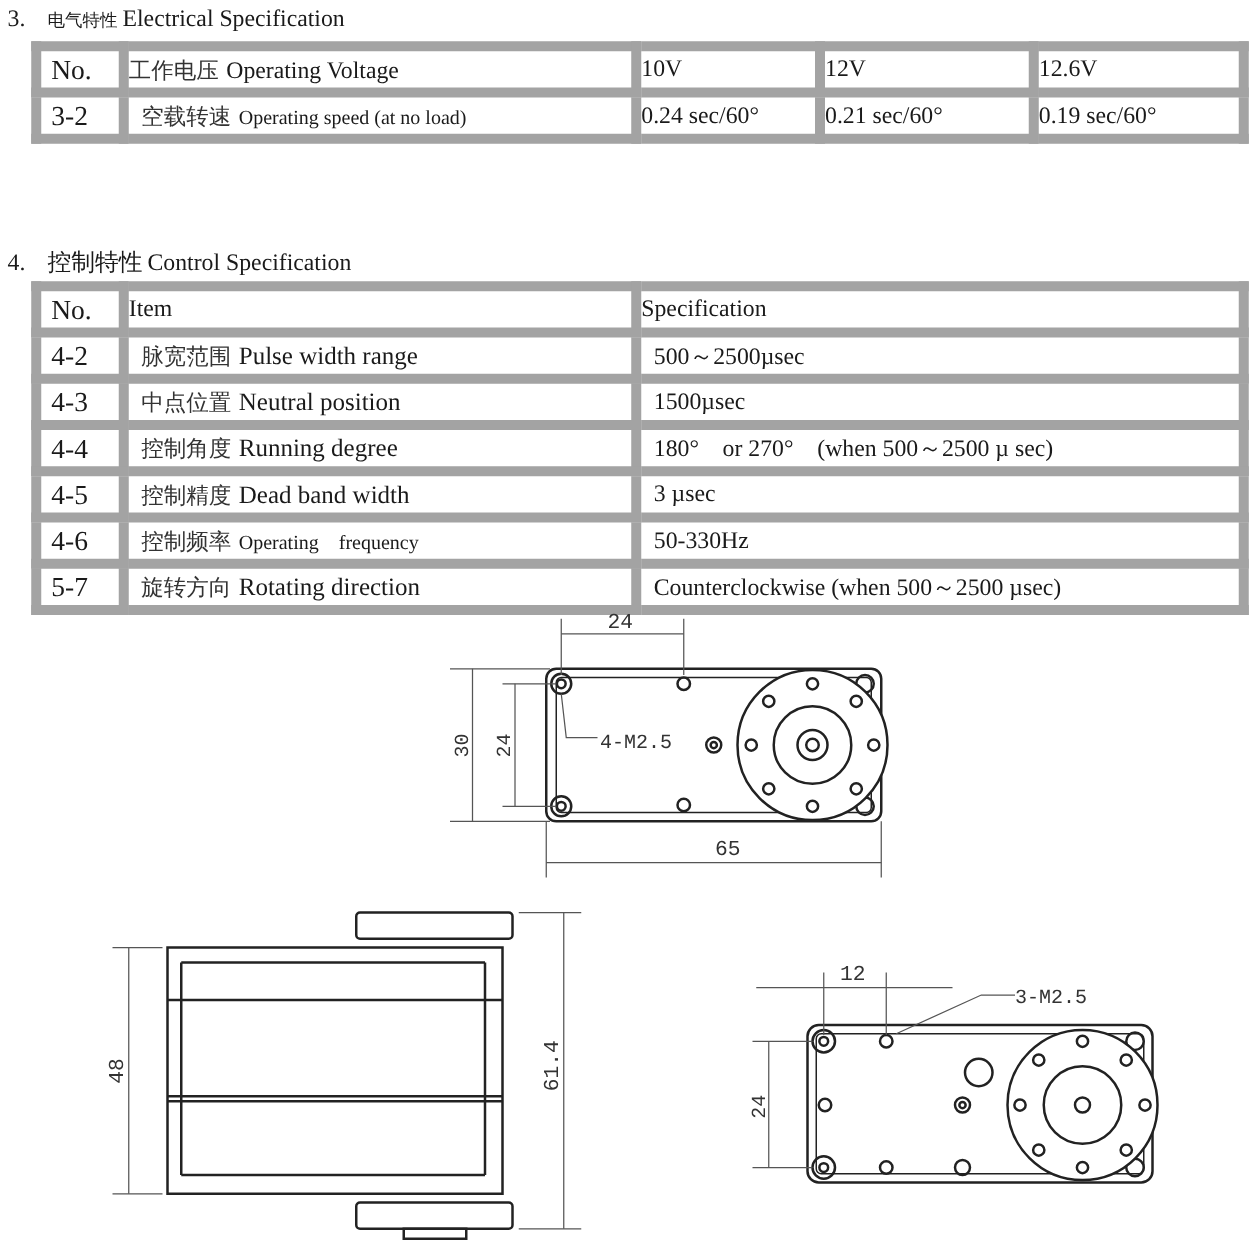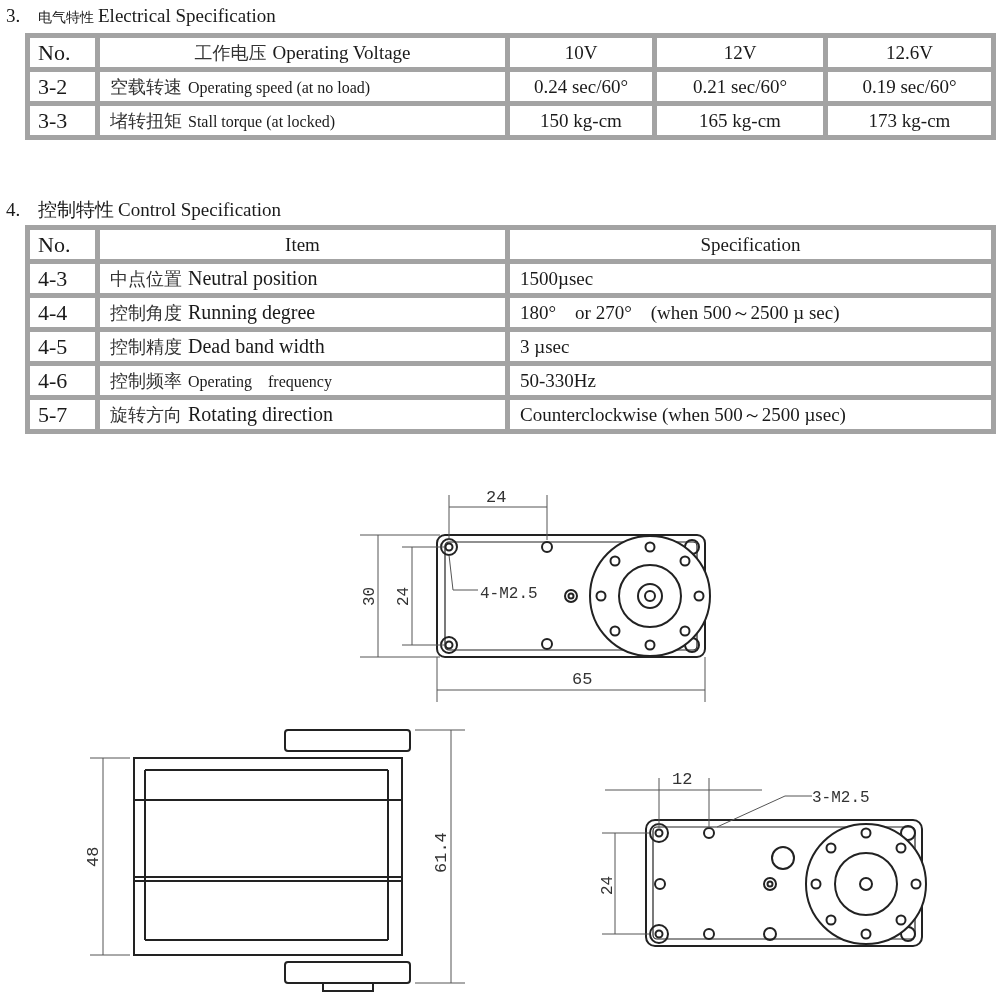--- a/index.html
+++ b/index.html
@@ -1,24 +1,24 @@
 <!DOCTYPE html>
 <html><head>
 <meta charset="utf-8">
 <style>
   html, body { margin: 0; padding: 0; background: #ffffff; }
   body { width: 1001px; height: 1001px; position: relative; overflow: hidden;
          font-family: "Liberation Serif", "DejaVu Serif", serif; color: #1a1a1a; }
   .section-title { position: absolute; left: 6px; font-size: 19px; white-space: nowrap; }
   .section-title .num { display: inline-block; width: 32px; }
   table.spec { position: absolute; left: 25px; width: 966px; border-collapse: collapse; table-layout: fixed; }
-  table.spec td { border: 5px solid #a3a3a3; padding: 0 0 0 10px; height: 29px; font-size: 19px;
+  table.spec td { border: 8px solid #a3a3a3; padding: 0 0 0 10px; height: 29px; font-size: 19px;
                   white-space: nowrap; overflow: hidden; vertical-align: middle; }
   table.spec td.no { font-size: 22px; padding-left: 8px; }
-  table.spec td.center { text-align: center; padding-left: 0; }
+  table.spec td.center { text-align: left; padding-left: 0; }
   .small { font-size: 16px; }
   .large { font-size: 22px; }
   .cn { font-family: "DejaVu Sans", sans-serif; font-size: 18px; color: #333; margin-right: 6px; }
   svg text { font-family: "Liberation Mono", "DejaVu Sans Mono", monospace; fill: #333; }
 </style>
 </head>
 <body>
 
 <div class="section-title" style="top:5px;">
   <span class="num">3.</span><span class="cn" style="font-size:14px;color:#1a1a1a;margin-right:4px;">电气特性</span><span>Electrical Specification</span>
@@ -40,45 +40,43 @@
     <td class="center large">12V</td>
     <td class="center large">12.6V</td>
   </tr>
   <tr>
     <td class="no">3-2</td>
     <td><span class="cn">空载转速</span><span class="small">Operating speed (at no load)</span></td>
     <td class="center small">0.24 sec/60°</td>
     <td class="center small">0.21 sec/60°</td>
     <td class="center small">0.19 sec/60°</td>
   </tr>
-  <tr>
-    <td class="no">3-3</td>
-    <td><span class="cn">堵转扭矩</span><span class="small">Stall torque (at locked)</span></td>
-    <td class="center small">150 kg-cm</td>
-    <td class="center small">165 kg-cm</td>
-    <td class="center small">173 kg-cm</td>
-  </tr>
 </tbody>
   </table>
 
 <div class="section-title" style="top:197px;">
   <span class="num">4.</span><span class="cn" style="font-size:19px;color:#1a1a1a;margin-right:4px;">控制特性</span><span>Control Specification</span>
 </div>
 
 <table class="spec" style="top:225px;">
   <colgroup>
     <col style="width:70px">
       <col style="width:410px">
       <col style="width:486px">
   </colgroup>
   <tbody>
       <tr>
     <td class="no">No.</td>
     <td class="center large">Item</td>
     <td class="center">Specification</td>
+  </tr>
+  <tr>
+    <td class="no">4-2</td>
+    <td><span class="cn">脉宽范围</span><span style="font-size:20px">Pulse width range</span></td>
+    <td>500～2500µsec</td>
   </tr>
   <tr>
     <td class="no">4-3</td>
     <td><span class="cn">中点位置</span><span style="font-size:20px">Neutral position</span></td>
     <td>1500µsec</td>
   </tr>
   <tr>
     <td class="no">4-4</td>
     <td><span class="cn">控制角度</span><span style="font-size:20px">Running degree</span></td>
     <td style="white-space:pre">180°    or 270°    (when 500～2500 µ sec)</td>

